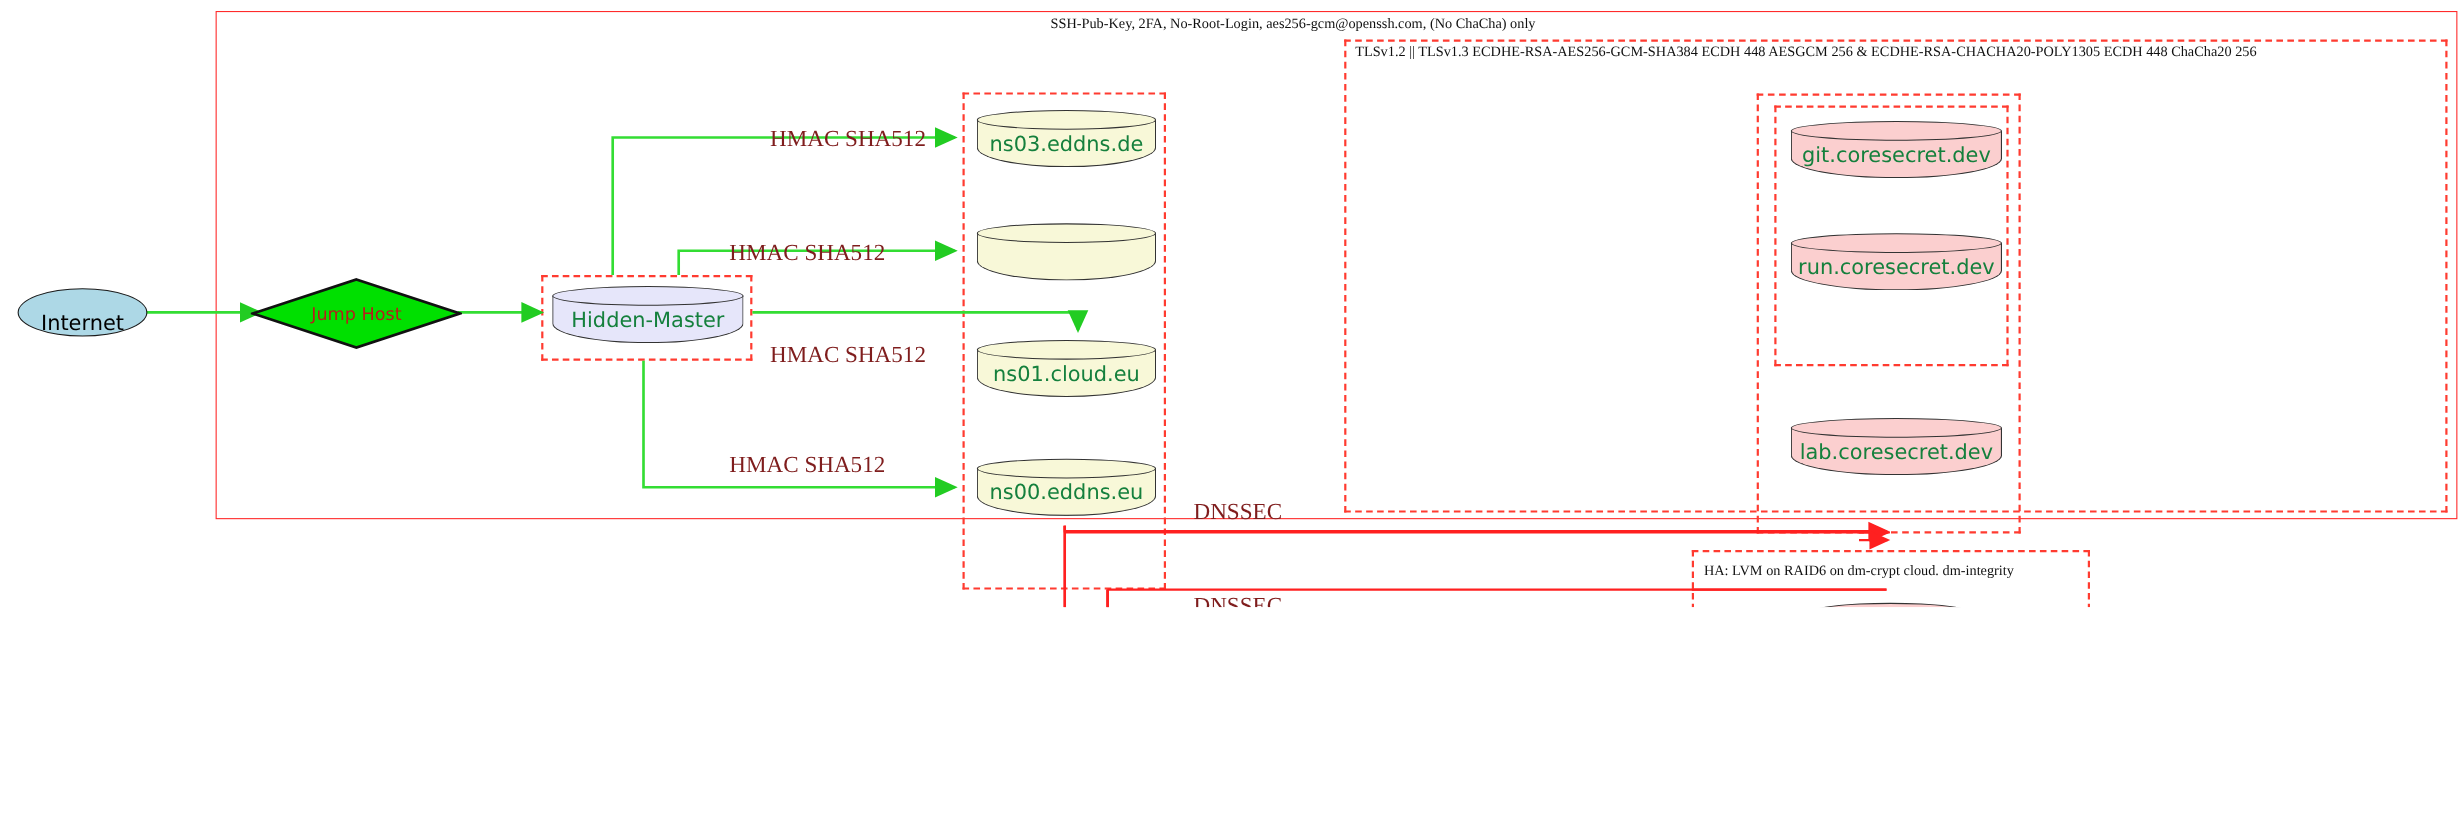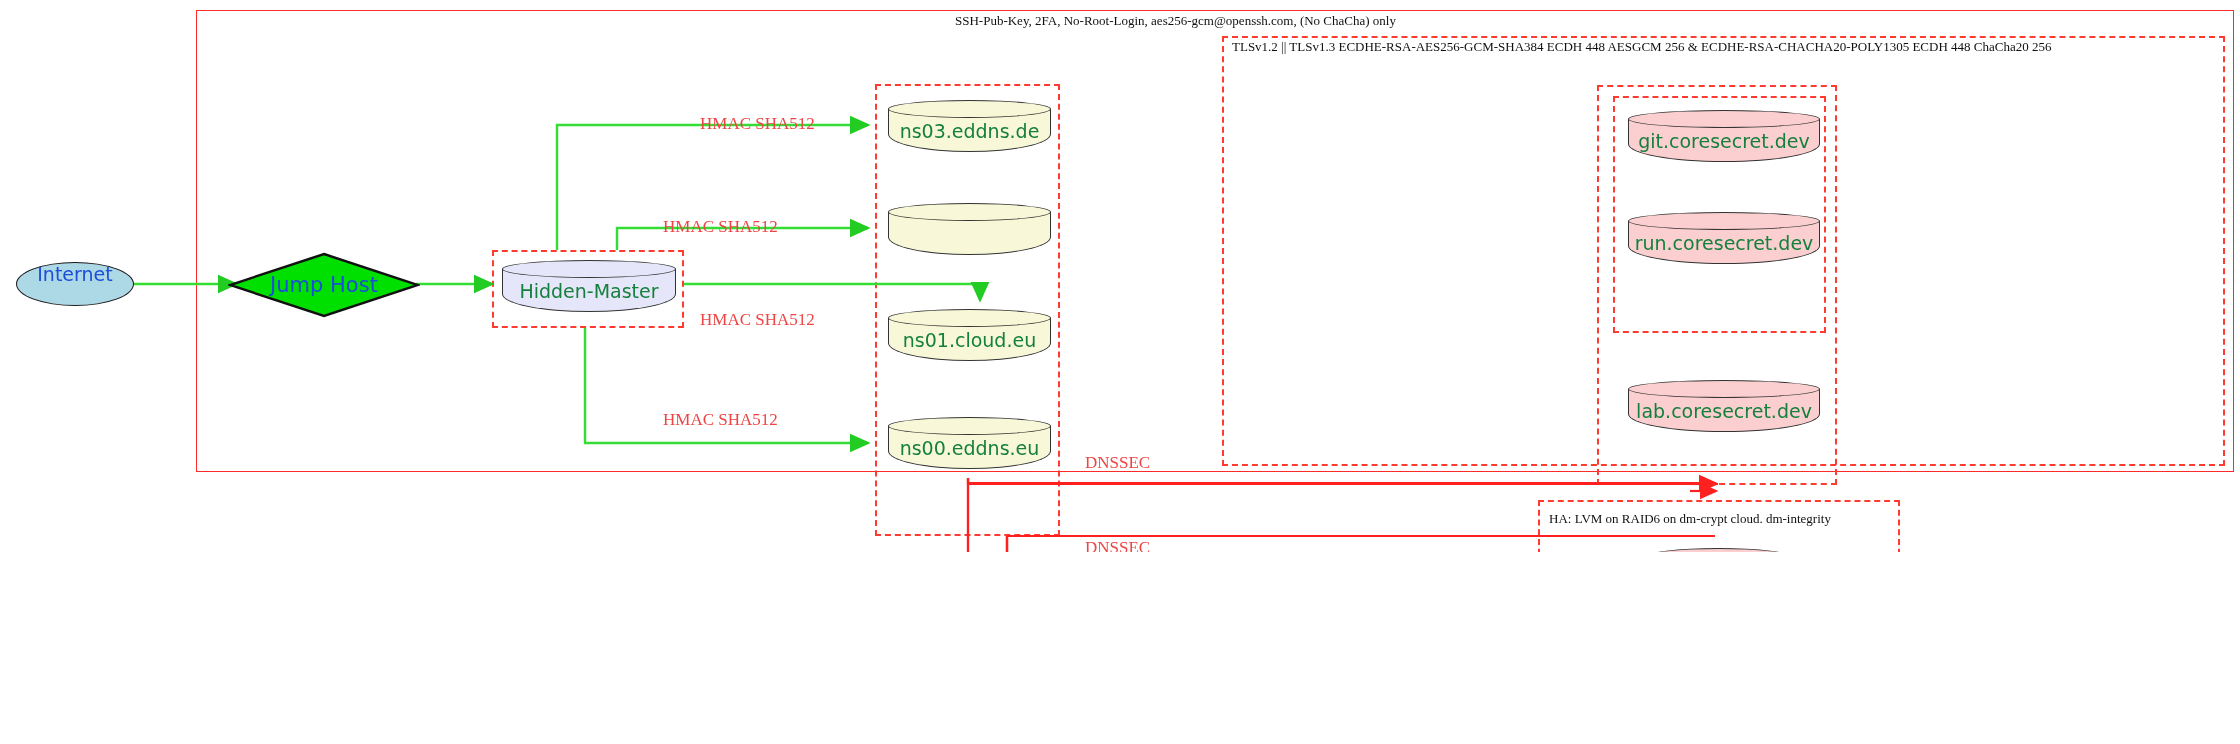--- a/index.html
+++ b/index.html
@@ -21,29 +21,29 @@
     line-height:1;
   }
 
   
   .node{position:absolute;box-sizing:border-box;}
 
   .ellipse{
     border:1.7px solid #1b1b1b;
     border-radius:50%;
     background:#add8e6;
-    display:flex;align-items:flex-start;justify-content:center;
-    font-size:19px;color:#1d4ed8;
+    display:flex;align-items:flex-end;justify-content:center;
+    font-size:19px;color:#000000;
     font-family:"DejaVu Sans",sans-serif;
   }
 
   .diamond-wrap{display:flex;align-items:center;justify-content:center;}
   .diamond-wrap svg{position:absolute;left:0;top:0;}
   .diamond-label{
-    position:relative;z-index:2;font-size:21px;color:#1d4ed8;
+    position:relative;z-index:2;font-size:16px;color:#b91c1c;
     font-family:"DejaVu Sans",sans-serif;
   }
 
   
   .cyl{}
   .cyl .cyl-body{
     position:absolute;left:0;right:0;top:9px;bottom:0;
     border:1.7px solid #333;
     border-top:none;
     border-radius:0 0 50% 50%/0 0 18px 18px;
@@ -64,21 +64,21 @@
   }
   .cyl-lav .cyl-body,.cyl-lav .cyl-top{background:#e6e6fa;}
   .cyl-yel .cyl-body,.cyl-yel .cyl-top{background:#f8f8d8;}
   .cyl-pnk .cyl-body,.cyl-pnk .cyl-top{background:#fbcfcf;}
 
   
   #edges{position:absolute;left:0;top:0;width:2240px;height:744px;}
   .edge-label{
     position:absolute;
     font-family:"Liberation Serif",serif;
-    font-size:17px;color:#ef4444;white-space:nowrap;
+    font-size:21px;color:#7f1d1d;white-space:nowrap;
     background:transparent;
   }
 </style>
 </head>
 <body>
 
 <div id="stage">
 
   <div class="box box-solid" style="left:196px;top:10px;width:2038px;height:462px;"></div>
   <div class="box-label" style="left:955px;top:14px;">SSH-Pub-Key, 2FA, No-Root-Login, aes256-gcm@openssh.com, (No ChaCha) only</div>

